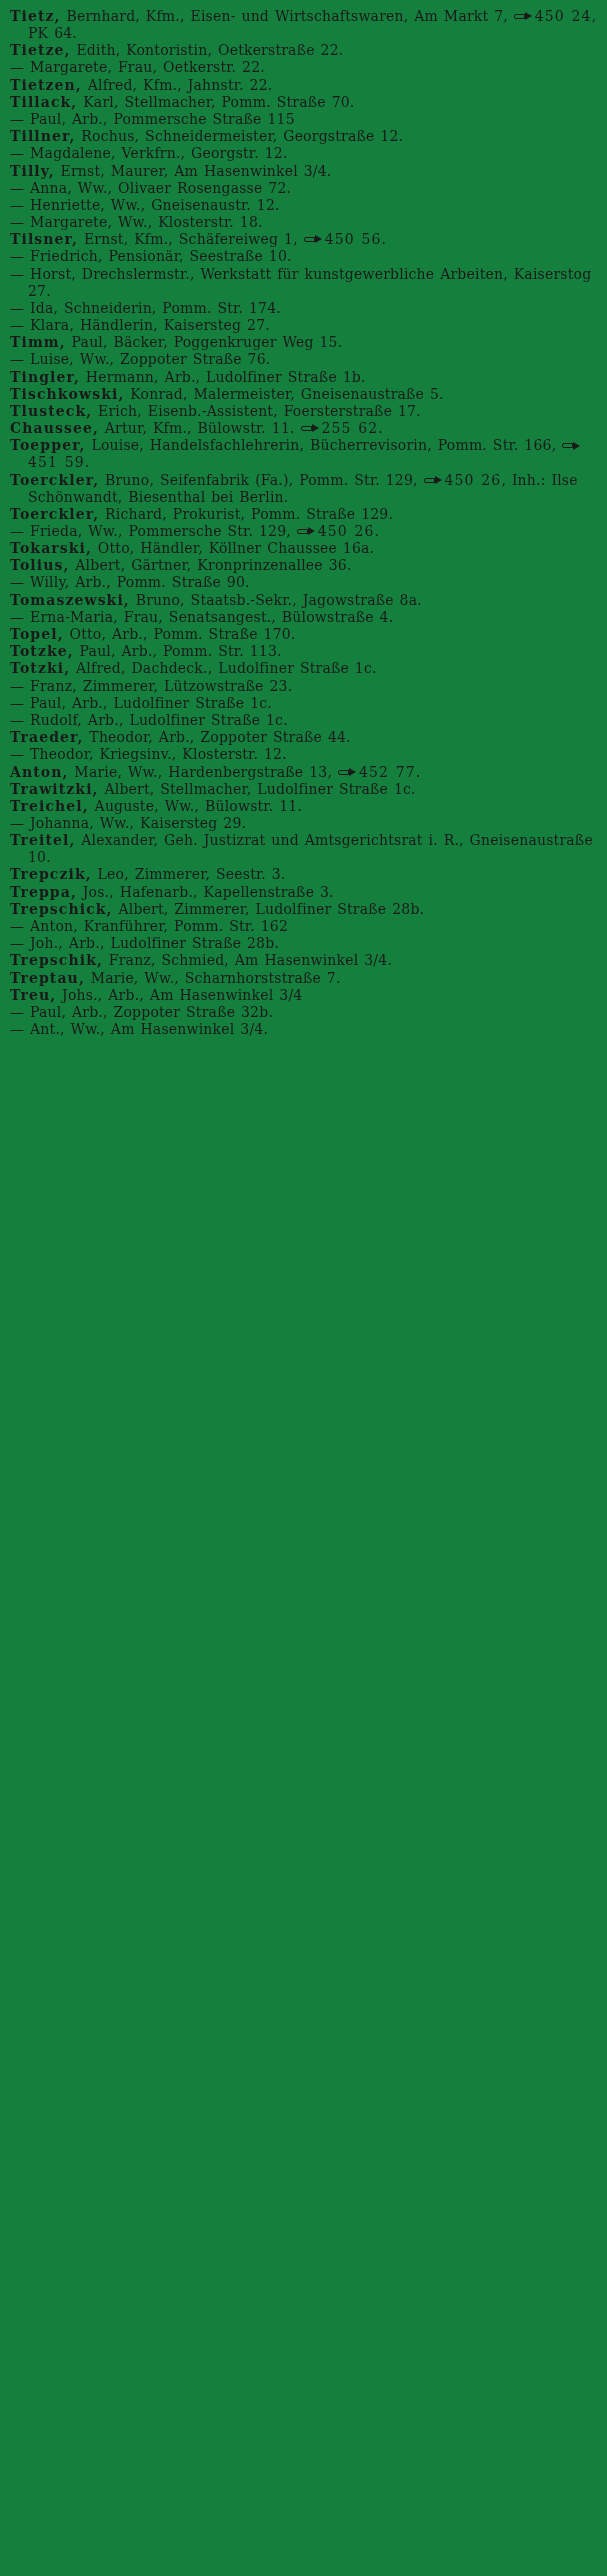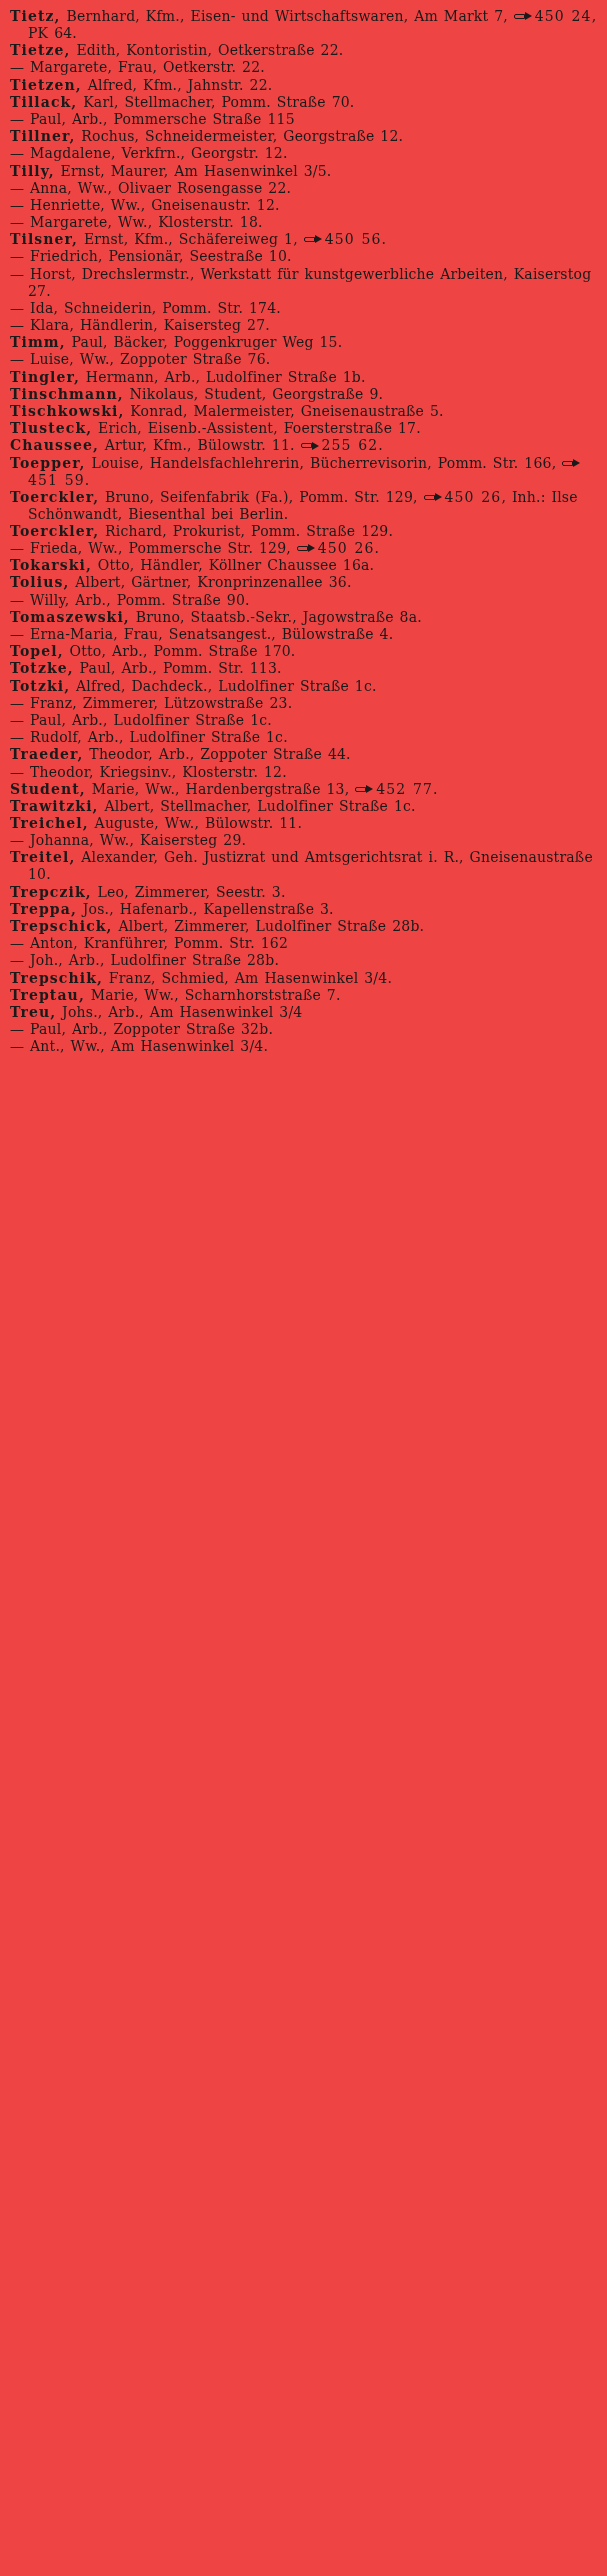--- a/index.html
+++ b/index.html
@@ -11,21 +11,21 @@
     width: 607px;
     min-height: 2576px;
     font-family: "DejaVu Serif", serif;
     color: #1a1a1a;
   }
   #page {
     width: 607px;
     min-height: 2576px;
     box-sizing: border-box;
     padding: 8px 10px 6px 10px;
-    background: #ef4444;
+    background: #15803d;
   }
   .entry {
     font-size: 14px;
     line-height: 17px;
     margin: 0 0 0.2px 0;
     padding: 0;
     letter-spacing: 0.2px;
     word-spacing: 1.2px;
     text-indent: 0;
     padding-left: 18px;
@@ -80,54 +80,53 @@
 <div id="page">
   <div id="entries">
       <p class="entry"><span class="bold sp">Tietz,</span> <span class="cont">Bernhard, Kfm., Eisen- und Wirtschaftswaren, Am Markt 7,</span> <span class="phone-icon"></span><span class="sp">450 24</span><span>, PK 64.</span></p>
       <p class="entry"><span class="bold sp">Tietze,</span> <span class="cont">Edith, Kontoristin, Oetkerstraße 22.</span></p>
       <p class="entry"><span class="dash">—</span> <span class="cont">Margarete, Frau, Oetkerstr. 22.</span></p>
       <p class="entry"><span class="bold sp">Tietzen,</span> <span class="cont">Alfred, Kfm., Jahnstr. 22.</span></p>
       <p class="entry"><span class="bold sp">Tillack,</span> <span class="cont">Karl, Stellmacher, Pomm. Straße 70.</span></p>
       <p class="entry"><span class="dash">—</span> <span class="cont">Paul, Arb., Pommersche Straße 115</span></p>
       <p class="entry"><span class="bold sp">Tillner,</span> <span class="cont">Rochus, Schneidermeister, Georgstraße 12.</span></p>
       <p class="entry"><span class="dash">—</span> <span class="cont">Magdalene, Verkfrn., Georgstr. 12.</span></p>
-      <p class="entry"><span class="bold sp">Tilly,</span> <span class="cont">Ernst, Maurer, Am Hasenwinkel 3/5.</span></p>
-      <p class="entry"><span class="dash">—</span> <span class="cont">Anna, Ww., Olivaer Rosengasse 22.</span></p>
+      <p class="entry"><span class="bold sp">Tilly,</span> <span class="cont">Ernst, Maurer, Am Hasenwinkel 3/4.</span></p>
+      <p class="entry"><span class="dash">—</span> <span class="cont">Anna, Ww., Olivaer Rosengasse 72.</span></p>
       <p class="entry"><span class="dash">—</span> <span class="cont">Henriette, Ww., Gneisenaustr. 12.</span></p>
       <p class="entry"><span class="dash">—</span> <span class="cont">Margarete, Ww., Klosterstr. 18.</span></p>
       <p class="entry"><span class="bold sp">Tilsner,</span> <span class="cont">Ernst, Kfm., Schäfereiweg 1,</span> <span class="phone-icon"></span><span class="sp">450 56</span><span>.</span></p>
       <p class="entry"><span class="dash">—</span> <span class="cont">Friedrich, Pensionär, Seestraße 10.</span></p>
       <p class="entry"><span class="dash">—</span> <span class="cont">Horst, Drechslermstr., Werkstatt für kunstgewerbliche Arbeiten, Kaiserstog 27.</span></p>
       <p class="entry"><span class="dash">—</span> <span class="cont">Ida, Schneiderin, Pomm. Str. 174.</span></p>
       <p class="entry"><span class="dash">—</span> <span class="cont">Klara, Händlerin, Kaisersteg 27.</span></p>
       <p class="entry"><span class="bold sp">Timm,</span> <span class="cont">Paul, Bäcker, Poggenkruger Weg 15.</span></p>
       <p class="entry"><span class="dash">—</span> <span class="cont">Luise, Ww., Zoppoter Straße 76.</span></p>
       <p class="entry"><span class="bold sp">Tingler,</span> <span class="cont">Hermann, Arb., Ludolfiner Straße 1b.</span></p>
-      <p class="entry"><span class="bold sp">Tinschmann,</span> <span class="cont">Nikolaus, Student, Georgstraße 9.</span></p>
       <p class="entry"><span class="bold sp">Tischkowski,</span> <span class="cont">Konrad, Malermeister, Gneisenaustraße 5.</span></p>
       <p class="entry"><span class="bold sp">Tlusteck,</span> <span class="cont">Erich, Eisenb.-Assistent, Foersterstraße 17.</span></p>
       <p class="entry"><span class="bold sp">Chaussee,</span> <span class="cont">Artur, Kfm., Bülowstr. 11.</span> <span class="phone-icon"></span><span class="sp">255 62</span><span>.</span></p>
       <p class="entry"><span class="bold sp">Toepper,</span> <span class="cont">Louise, Handelsfachlehrerin, Bücherrevisorin, Pomm. Str. 166,</span> <span class="phone-icon"></span><span class="sp">451 59</span><span>.</span></p>
       <p class="entry"><span class="bold sp">Toerckler,</span> <span class="cont">Bruno, Seifenfabrik (Fa.), Pomm. Str. 129,</span> <span class="phone-icon"></span><span class="sp">450 26</span><span>, Inh.: Ilse Schönwandt, Biesenthal bei Berlin.</span></p>
       <p class="entry"><span class="bold sp">Toerckler,</span> <span class="cont">Richard, Prokurist, Pomm. Straße 129.</span></p>
       <p class="entry"><span class="dash">—</span> <span class="cont">Frieda, Ww., Pommersche Str. 129,</span> <span class="phone-icon"></span><span class="sp">450 26</span><span>.</span></p>
       <p class="entry"><span class="bold sp">Tokarski,</span> <span class="cont">Otto, Händler, Köllner Chaussee 16a.</span></p>
       <p class="entry"><span class="bold sp">Tolius,</span> <span class="cont">Albert, Gärtner, Kronprinzenallee 36.</span></p>
       <p class="entry"><span class="dash">—</span> <span class="cont">Willy, Arb., Pomm. Straße 90.</span></p>
       <p class="entry"><span class="bold sp">Tomaszewski,</span> <span class="cont">Bruno, Staatsb.-Sekr., Jagowstraße 8a.</span></p>
       <p class="entry"><span class="dash">—</span> <span class="cont">Erna-Maria, Frau, Senatsangest., Bülowstraße 4.</span></p>
       <p class="entry"><span class="bold sp">Topel,</span> <span class="cont">Otto, Arb., Pomm. Straße 170.</span></p>
       <p class="entry"><span class="bold sp">Totzke,</span> <span class="cont">Paul, Arb., Pomm. Str. 113.</span></p>
       <p class="entry"><span class="bold sp">Totzki,</span> <span class="cont">Alfred, Dachdeck., Ludolfiner Straße 1c.</span></p>
       <p class="entry"><span class="dash">—</span> <span class="cont">Franz, Zimmerer, Lützowstraße 23.</span></p>
       <p class="entry"><span class="dash">—</span> <span class="cont">Paul, Arb., Ludolfiner Straße 1c.</span></p>
       <p class="entry"><span class="dash">—</span> <span class="cont">Rudolf, Arb., Ludolfiner Straße 1c.</span></p>
       <p class="entry"><span class="bold sp">Traeder,</span> <span class="cont">Theodor, Arb., Zoppoter Straße 44.</span></p>
       <p class="entry"><span class="dash">—</span> <span class="cont">Theodor, Kriegsinv., Klosterstr. 12.</span></p>
-      <p class="entry"><span class="bold sp">Student,</span> <span class="cont">Marie, Ww., Hardenbergstraße 13,</span> <span class="phone-icon"></span><span class="sp">452 77</span><span>.</span></p>
+      <p class="entry"><span class="bold sp">Anton,</span> <span class="cont">Marie, Ww., Hardenbergstraße 13,</span> <span class="phone-icon"></span><span class="sp">452 77</span><span>.</span></p>
       <p class="entry"><span class="bold sp">Trawitzki,</span> <span class="cont">Albert, Stellmacher, Ludolfiner Straße 1c.</span></p>
       <p class="entry"><span class="bold sp">Treichel,</span> <span class="cont">Auguste, Ww., Bülowstr. 11.</span></p>
       <p class="entry"><span class="dash">—</span> <span class="cont">Johanna, Ww., Kaisersteg 29.</span></p>
       <p class="entry"><span class="bold sp">Treitel,</span> <span class="cont">Alexander, Geh. Justizrat und Amtsgerichtsrat i. R., Gneisenaustraße 10.</span></p>
       <p class="entry"><span class="bold sp">Trepczik,</span> <span class="cont">Leo, Zimmerer, Seestr. 3.</span></p>
       <p class="entry"><span class="bold sp">Treppa,</span> <span class="cont">Jos., Hafenarb., Kapellenstraße 3.</span></p>
       <p class="entry"><span class="bold sp">Trepschick,</span> <span class="cont">Albert, Zimmerer, Ludolfiner Straße 28b.</span></p>
       <p class="entry"><span class="dash">—</span> <span class="cont">Anton, Kranführer, Pomm. Str. 162</span></p>
       <p class="entry"><span class="dash">—</span> <span class="cont">Joh., Arb., Ludolfiner Straße 28b.</span></p>
       <p class="entry"><span class="bold sp">Trepschik,</span> <span class="cont">Franz, Schmied, Am Hasenwinkel 3/4.</span></p>

